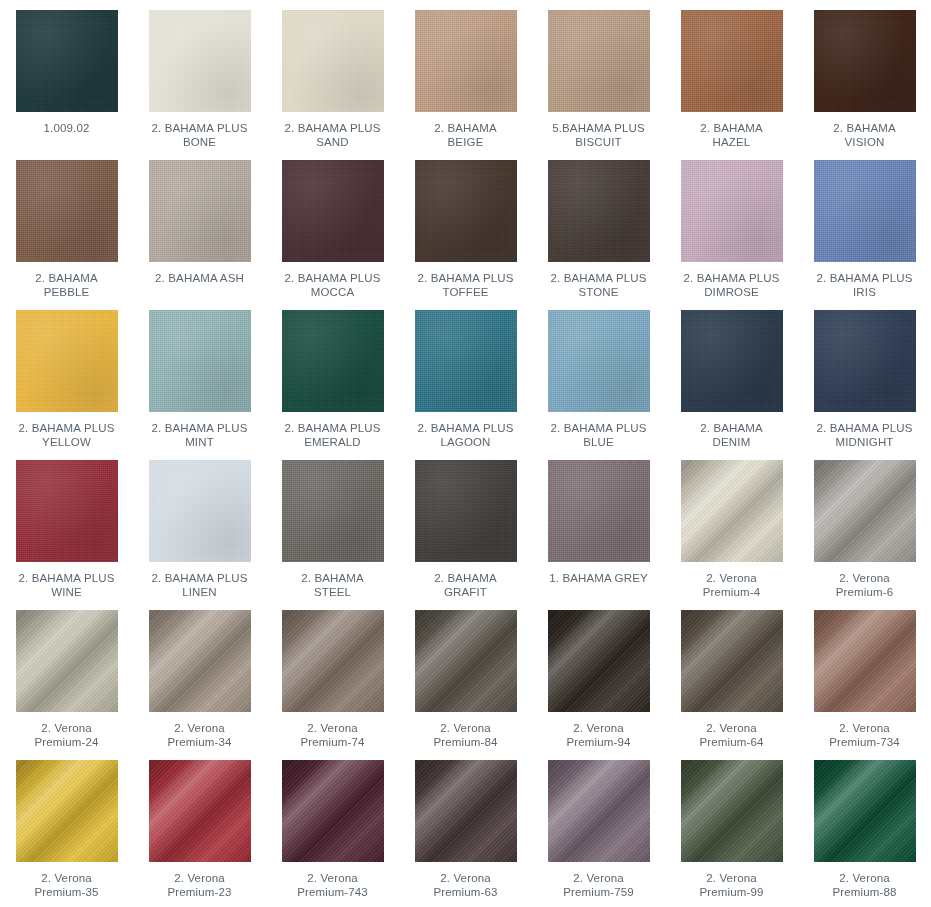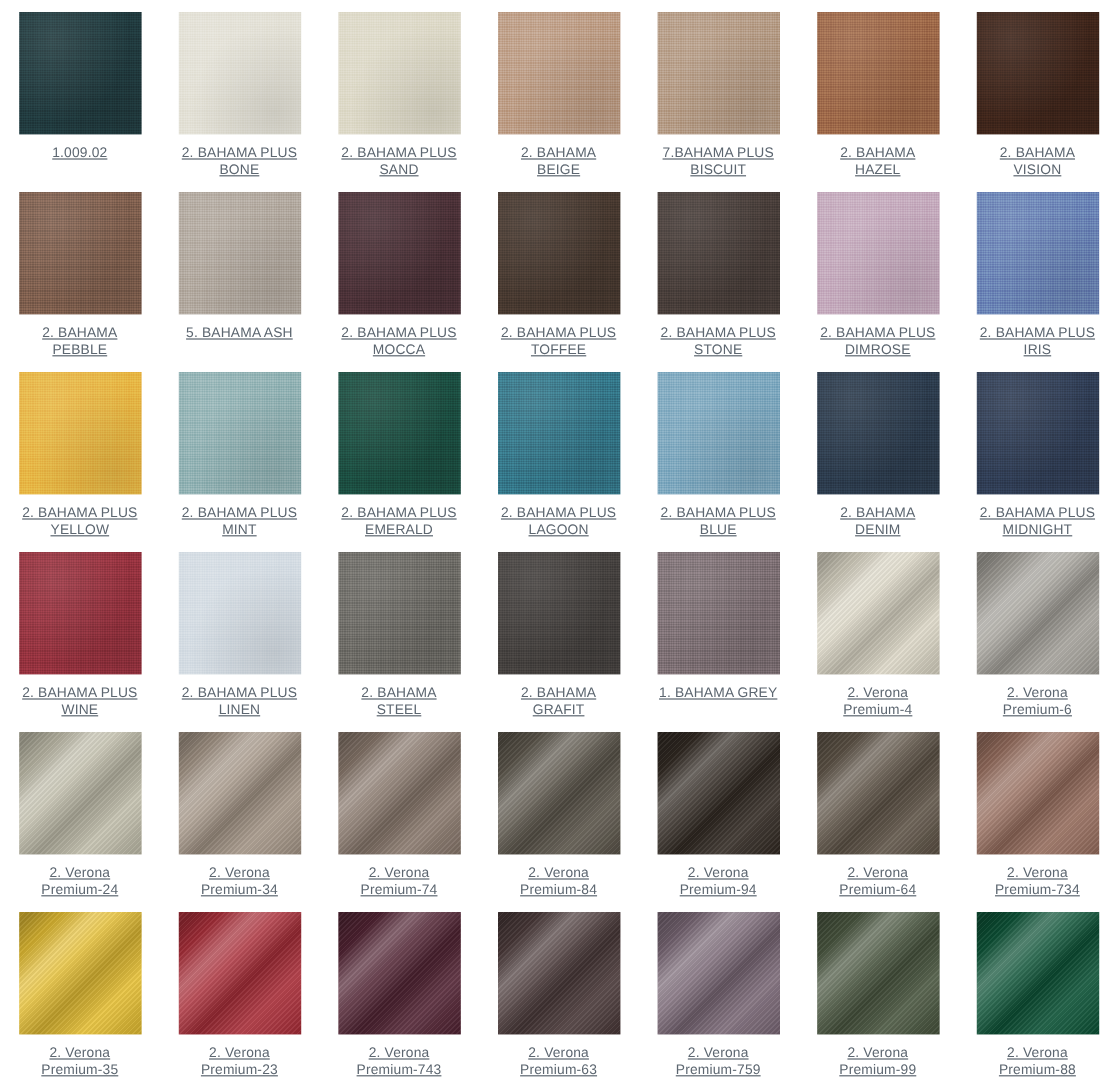--- a/index.html
+++ b/index.html
@@ -95,21 +95,20 @@
   .swatch-label {
     margin-top: 9px;
     width: 128px;
     text-align: center;
     font-size: 11.5px;
     line-height: 14px;
     color: #5c6670;
     letter-spacing: 0.15px;
     word-wrap: break-word;
     white-space: pre-line;
-    text-decoration: underline;
   }
 </style>
 </head>
 <body style="background: rgb(255, 255, 255);">
 
 <div id="swatch-grid">
     <div class="swatch-cell">
       <div class="swatch-chip weave" style="background-color: rgb(32, 57, 61);"></div>
       <div class="swatch-label">1.009.02</div>
     </div>
@@ -123,41 +122,41 @@
       <div class="swatch-label">2. BAHAMA PLUS
 SAND</div>
     </div>
     <div class="swatch-cell">
       <div class="swatch-chip weave" style="background-color: rgb(187, 154, 130);"></div>
       <div class="swatch-label">2. BAHAMA
 BEIGE</div>
     </div>
     <div class="swatch-cell">
       <div class="swatch-chip weave" style="background-color: rgb(179, 153, 131);"></div>
-      <div class="swatch-label">7.BAHAMA PLUS
+      <div class="swatch-label">5.BAHAMA PLUS
 BISCUIT</div>
     </div>
     <div class="swatch-cell">
       <div class="swatch-chip weave" style="background-color: rgb(155, 102, 71);"></div>
       <div class="swatch-label">2. BAHAMA
 HAZEL</div>
     </div>
     <div class="swatch-cell">
       <div class="swatch-chip weave" style="background-color: rgb(61, 36, 26);"></div>
       <div class="swatch-label">2. BAHAMA
 VISION</div>
     </div>
     <div class="swatch-cell">
       <div class="swatch-chip weave" style="background-color: rgb(123, 92, 76);"></div>
       <div class="swatch-label">2. BAHAMA
 PEBBLE</div>
     </div>
     <div class="swatch-cell">
       <div class="swatch-chip weave" style="background-color: rgb(176, 167, 157);"></div>
-      <div class="swatch-label">5. BAHAMA ASH</div>
+      <div class="swatch-label">2. BAHAMA ASH</div>
     </div>
     <div class="swatch-cell">
       <div class="swatch-chip weave" style="background-color: rgb(73, 48, 54);"></div>
       <div class="swatch-label">2. BAHAMA PLUS
 MOCCA</div>
     </div>
     <div class="swatch-cell">
       <div class="swatch-chip weave" style="background-color: rgb(69, 55, 46);"></div>
       <div class="swatch-label">2. BAHAMA PLUS
 TOFFEE</div>

